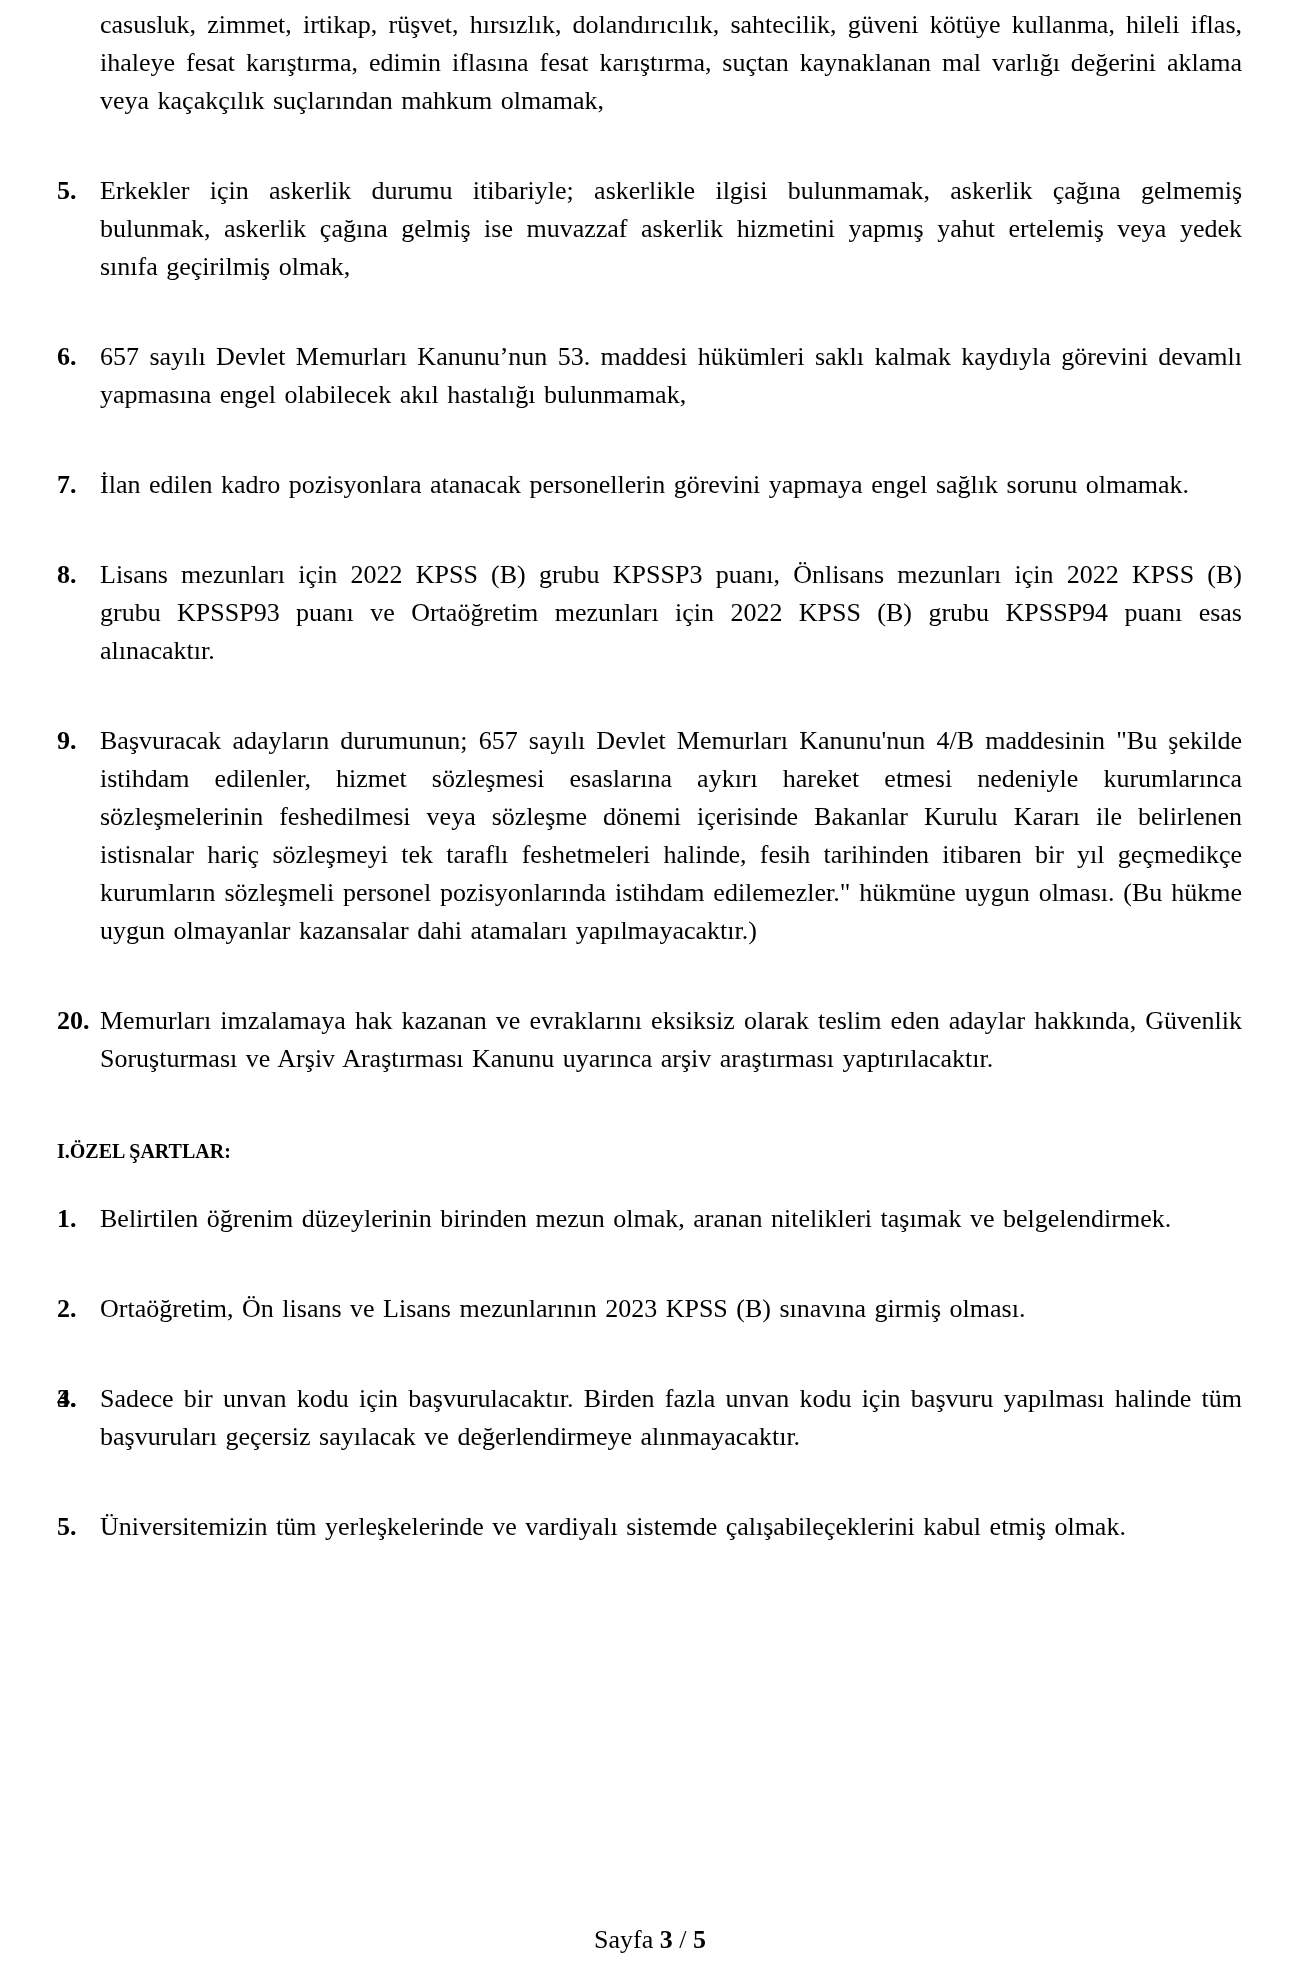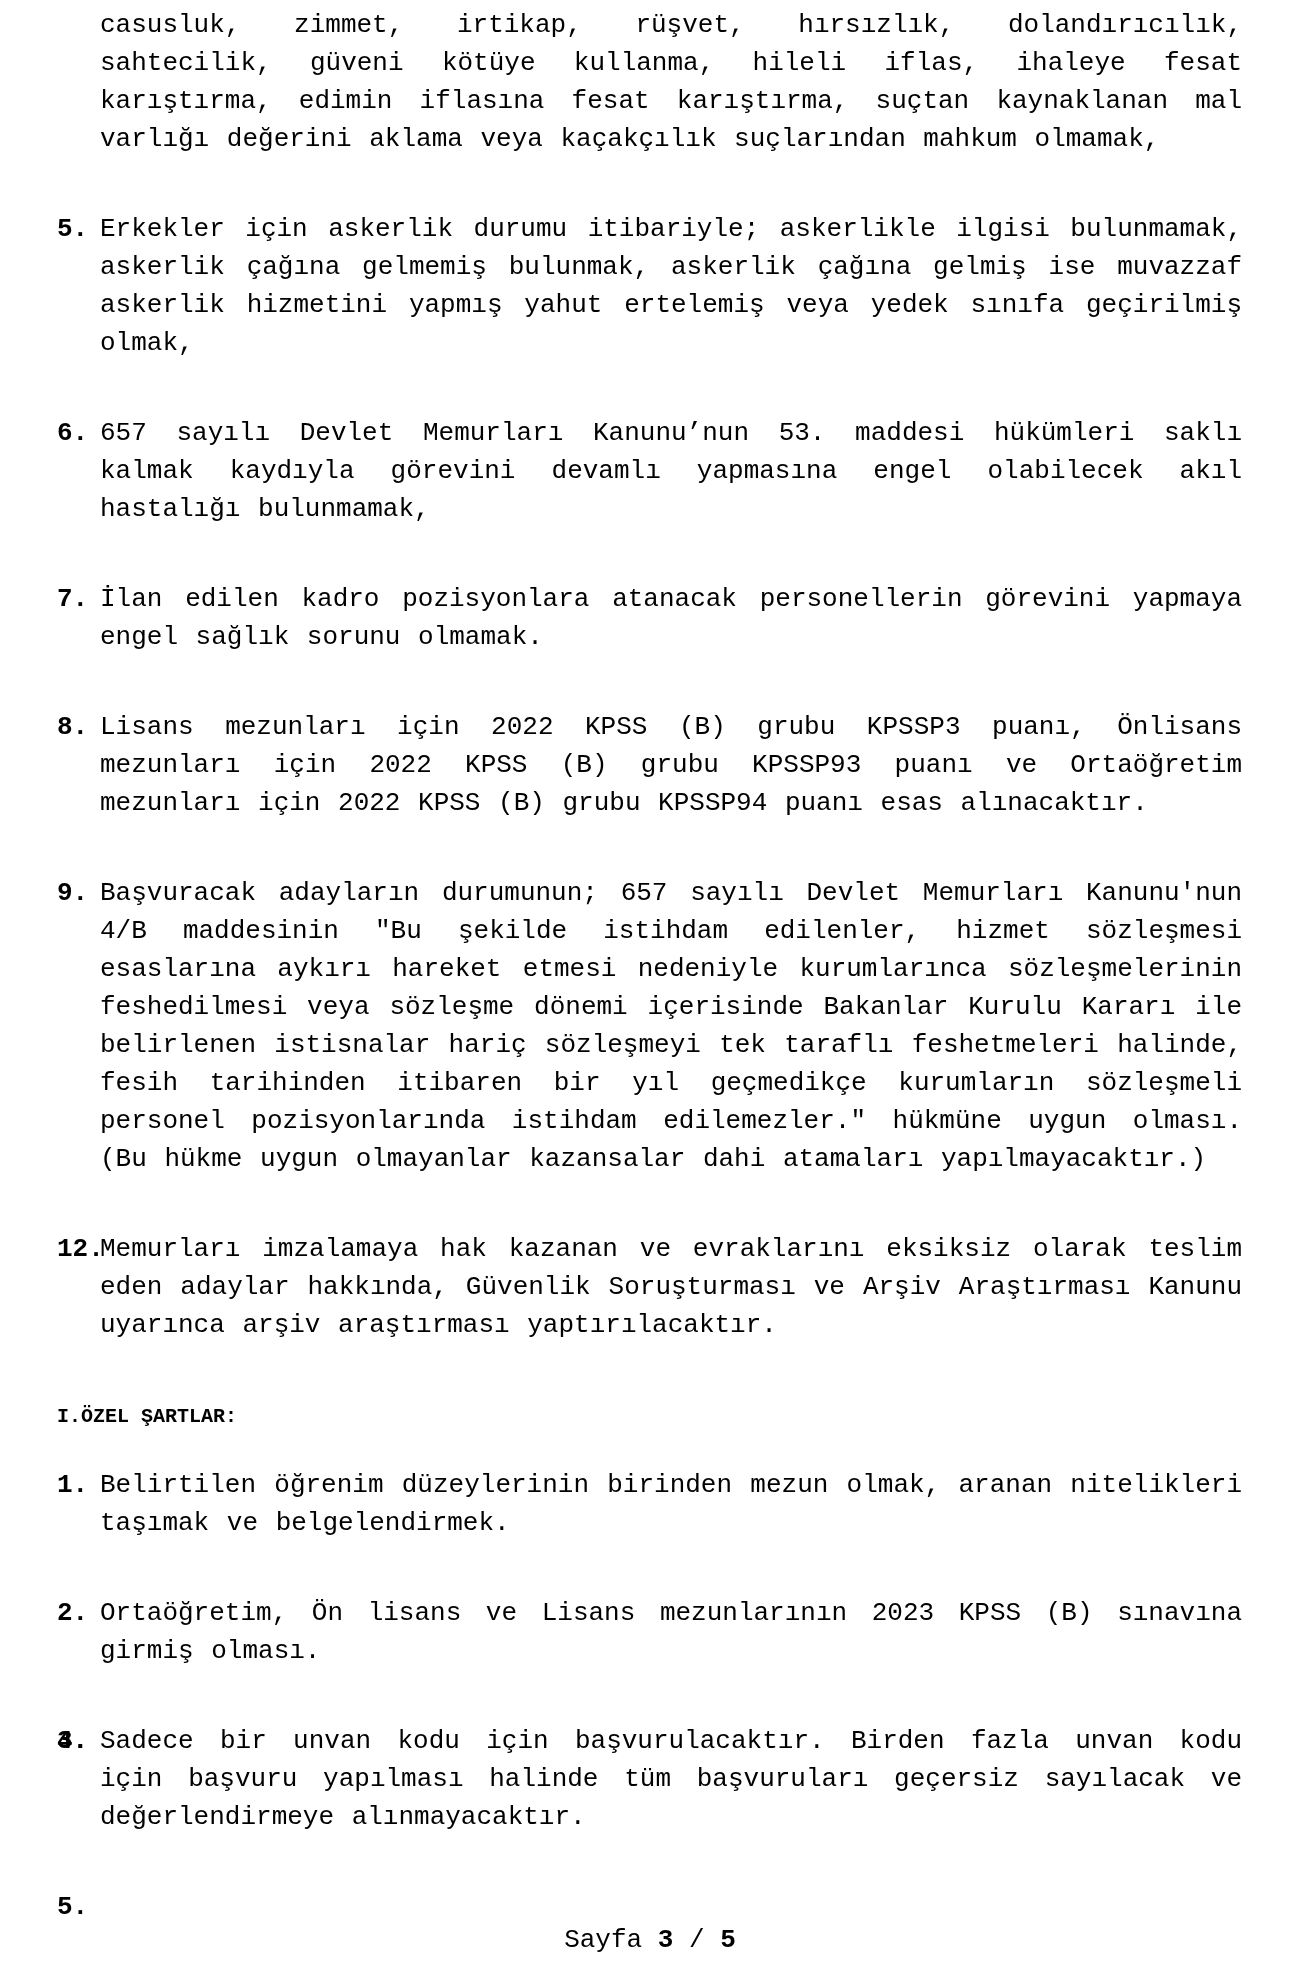--- a/index.html
+++ b/index.html
@@ -2,21 +2,21 @@
 <html lang="tr"><head>
 <meta charset="utf-8">
 <style>
   html, body { margin: 0; padding: 0; background: #ffffff; }
   .page {
     position: relative;
     width: 1300px;
     height: 1972px;
     background: #ffffff;
     color: #000000;
-    font-family: Liberation Mono, monospace;
+    font-family: Liberation Serif, serif;
     overflow: hidden;
   }
   .content {
     position: absolute;
     left: 100px;
     top: 6px;
     width: 1142px;
   }
   .para {
     margin: 0;
@@ -90,21 +90,21 @@
       <span class="num">8.</span>
       <span class="txt">Lisans mezunları için 2022 KPSS (B) grubu KPSSP3 puanı, Önlisans mezunları için 2022 KPSS (B) grubu KPSSP93 puanı ve Ortaöğretim mezunları için 2022 KPSS (B) grubu KPSSP94 puanı esas alınacaktır.</span>
     </div>
 
     <div class="item">
       <span class="num">9.</span>
       <span class="txt">Başvuracak adayların durumunun; 657 sayılı Devlet Memurları Kanunu'nun 4/B maddesinin "Bu şekilde istihdam edilenler, hizmet sözleşmesi esaslarına aykırı hareket etmesi nedeniyle kurumlarınca sözleşmelerinin feshedilmesi veya sözleşme dönemi içerisinde Bakanlar Kurulu Kararı ile belirlenen istisnalar hariç sözleşmeyi tek taraflı feshetmeleri halinde, fesih tarihinden itibaren bir yıl geçmedikçe kurumların sözleşmeli personel pozisyonlarında istihdam edilemezler." hükmüne uygun olması. (Bu hükme uygun olmayanlar kazansalar dahi atamaları yapılmayacaktır.)</span>
     </div>
 
     <div class="item">
-      <span class="num">12.</span>
+      <span class="num">20.</span>
       <span class="txt">Memurları imzalamaya hak kazanan ve evraklarını eksiksiz olarak teslim eden adaylar hakkında, Güvenlik Soruşturması ve Arşiv Araştırması Kanunu uyarınca arşiv araştırması yaptırılacaktır.</span>
     </div>
 
     <div class="heading">I.ÖZEL ŞARTLAR:</div>
 
     <div class="item first-after-heading">
       <span class="num">1.</span>
       <span class="txt">Belirtilen öğrenim düzeylerinin birinden mezun olmak, aranan nitelikleri taşımak ve belgelendirmek.</span>
     </div>
 
@@ -117,20 +117,21 @@
       <span class="num">3.</span>
     </div>
 
     <div class="item">
       <span class="num">4.</span>
       <span class="txt">Sadece bir unvan kodu için başvurulacaktır. Birden fazla unvan kodu için başvuru yapılması halinde tüm başvuruları geçersiz sayılacak ve değerlendirmeye alınmayacaktır.</span>
     </div>
 
     <div class="item">
       <span class="num">5.</span>
+      <span class="txt">Üniversitemizin tüm yerleşkelerinde ve vardiyalı sistemde çalışabileçeklerini kabul etmiş olmak.</span>
     </div>
 
   </div>
 
   <div class="footer">
     <span>Sayfa</span>&nbsp;<b>3</b>&nbsp;<span>/</span>&nbsp;<b>5</b>
   </div>
 </div>
 
 </body></html>

